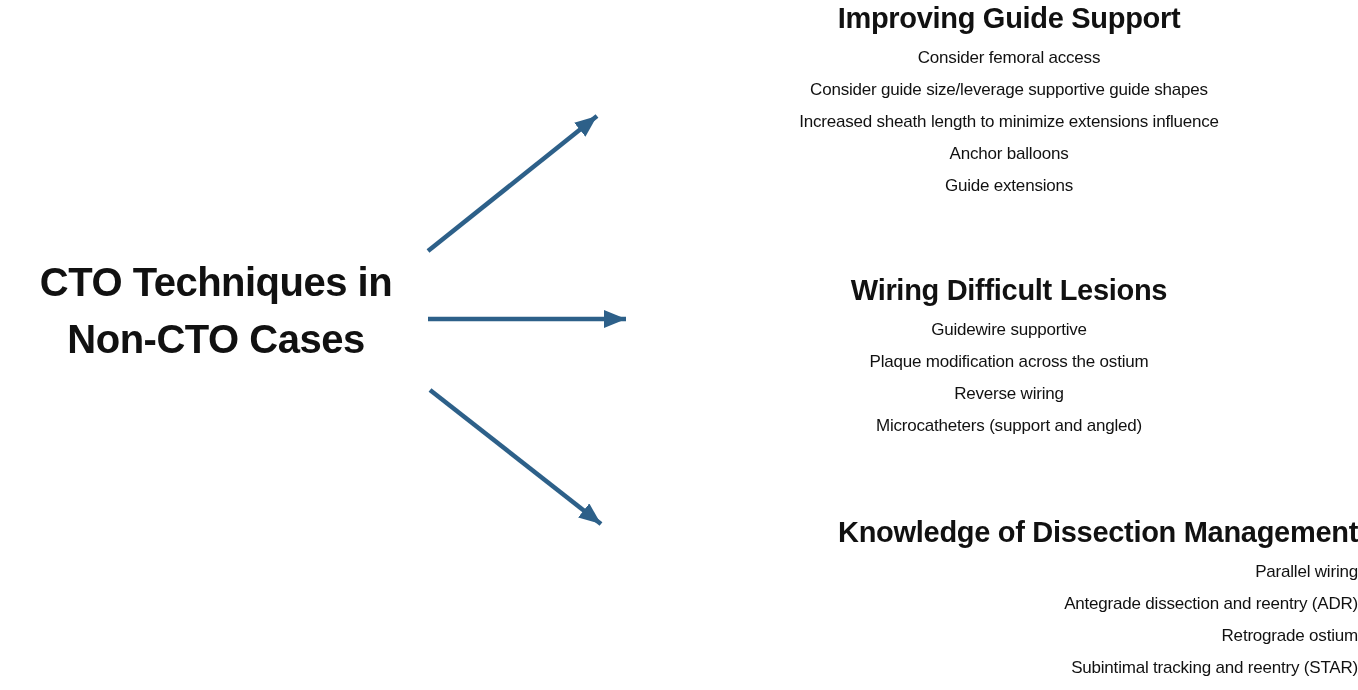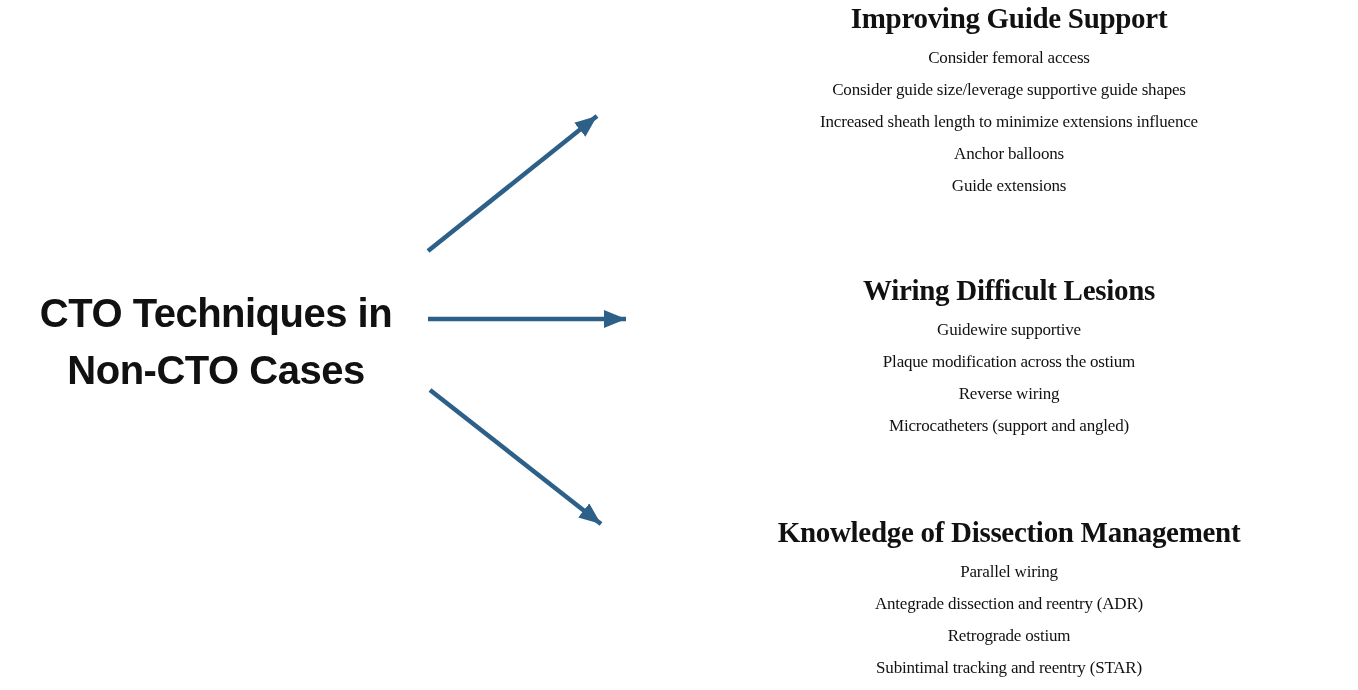--- a/index.html
+++ b/index.html
@@ -24,59 +24,57 @@
   .root-topic {
     position: absolute;
     left: 0;
     top: 254px;
     width: 432px;
     text-align: center;
     font-weight: bold;
     font-size: 40px;
     line-height: 57px;
     letter-spacing: -0.5px;
-    margin-top: 31px;
   }
   .arrow-layer {
     position: absolute;
     left: 0;
     top: 0;
     width: 1358px;
     height: 690px;
   }
   .arrow-layer line {
     stroke: var(--arrow);
     stroke-width: 4.5;
   }
   .arrow-layer .head { fill: var(--arrow); }
   .section {
     position: absolute;
     left: 660px;
     width: 698px;
     text-align: center;
-    font-family: Liberation Serif, serif;
   }
   .section-heading {
     font-weight: bold;
     font-size: 29px;
     line-height: 36px;
     letter-spacing: -0.3px;
   }
   .section-items {
     list-style: none;
     margin-top: 6px;
   }
   .section-items li {
     font-size: 17px;
     line-height: 32px;
     letter-spacing: -0.2px;
   }
   .sec-0 { top: 0px; }
   .sec-1 { top: 272px; text-align: center; }
-  .sec-2 { top: 514px; }
+  .sec-2 { top: 514px; text-align: right; }
 </style>
 </head>
 <body>
 
 <div class="canvas">
 
   <svg class="arrow-layer" viewBox="0 0 1358 690" xmlns="http://www.w3.org/2000/svg">
     <defs>
       <marker id="arrowhead" markerUnits="userSpaceOnUse" markerWidth="22" markerHeight="18" refX="22" refY="9" orient="auto">
         <path class="head" d="M0,0 L22,9 L0,18 Z"></path>

